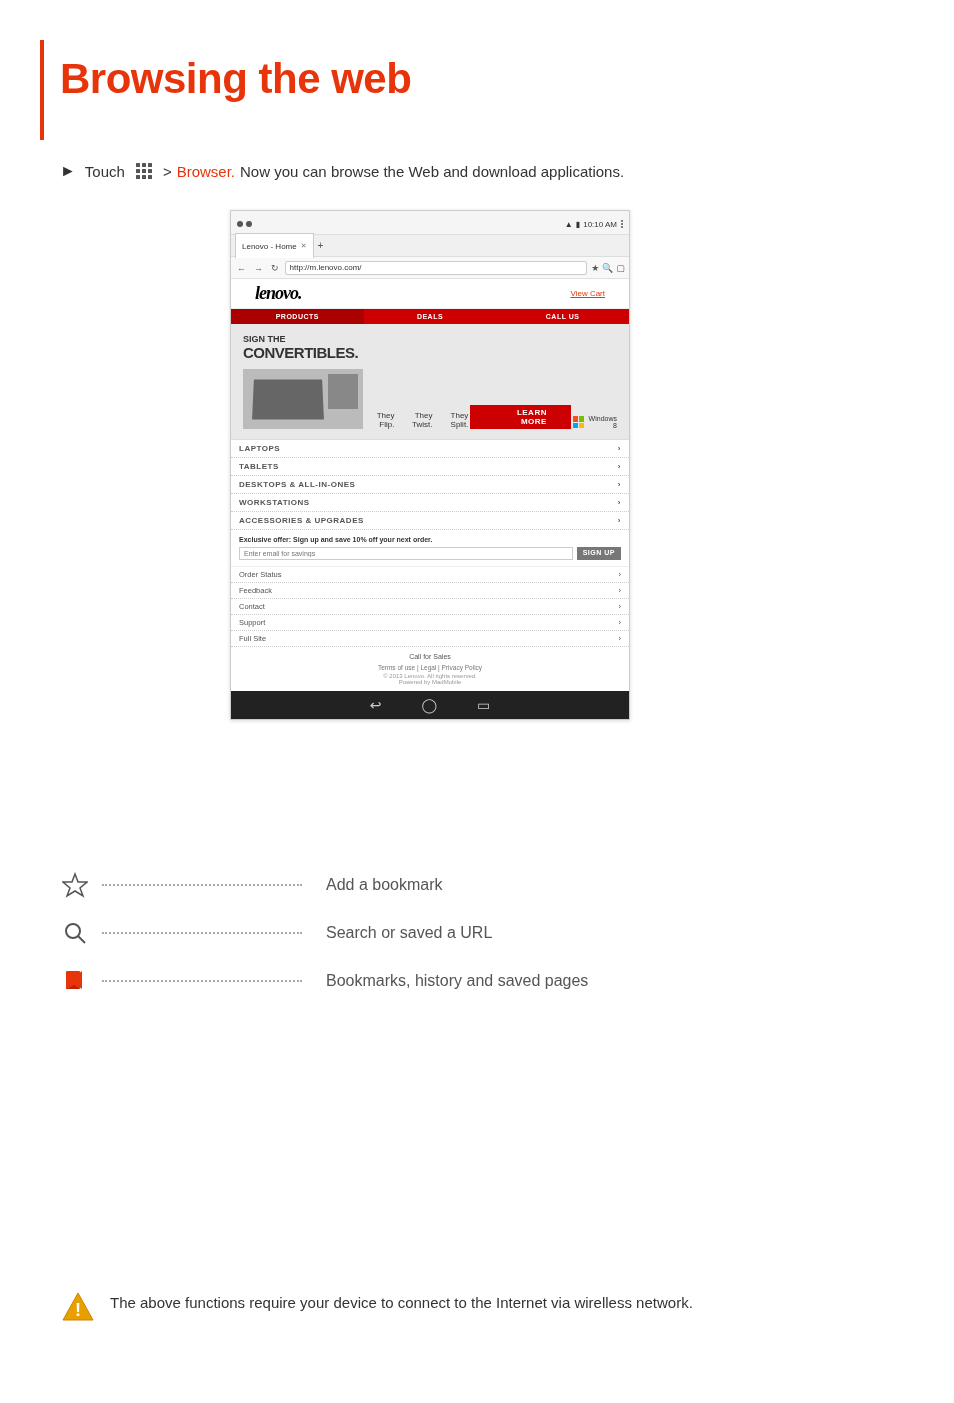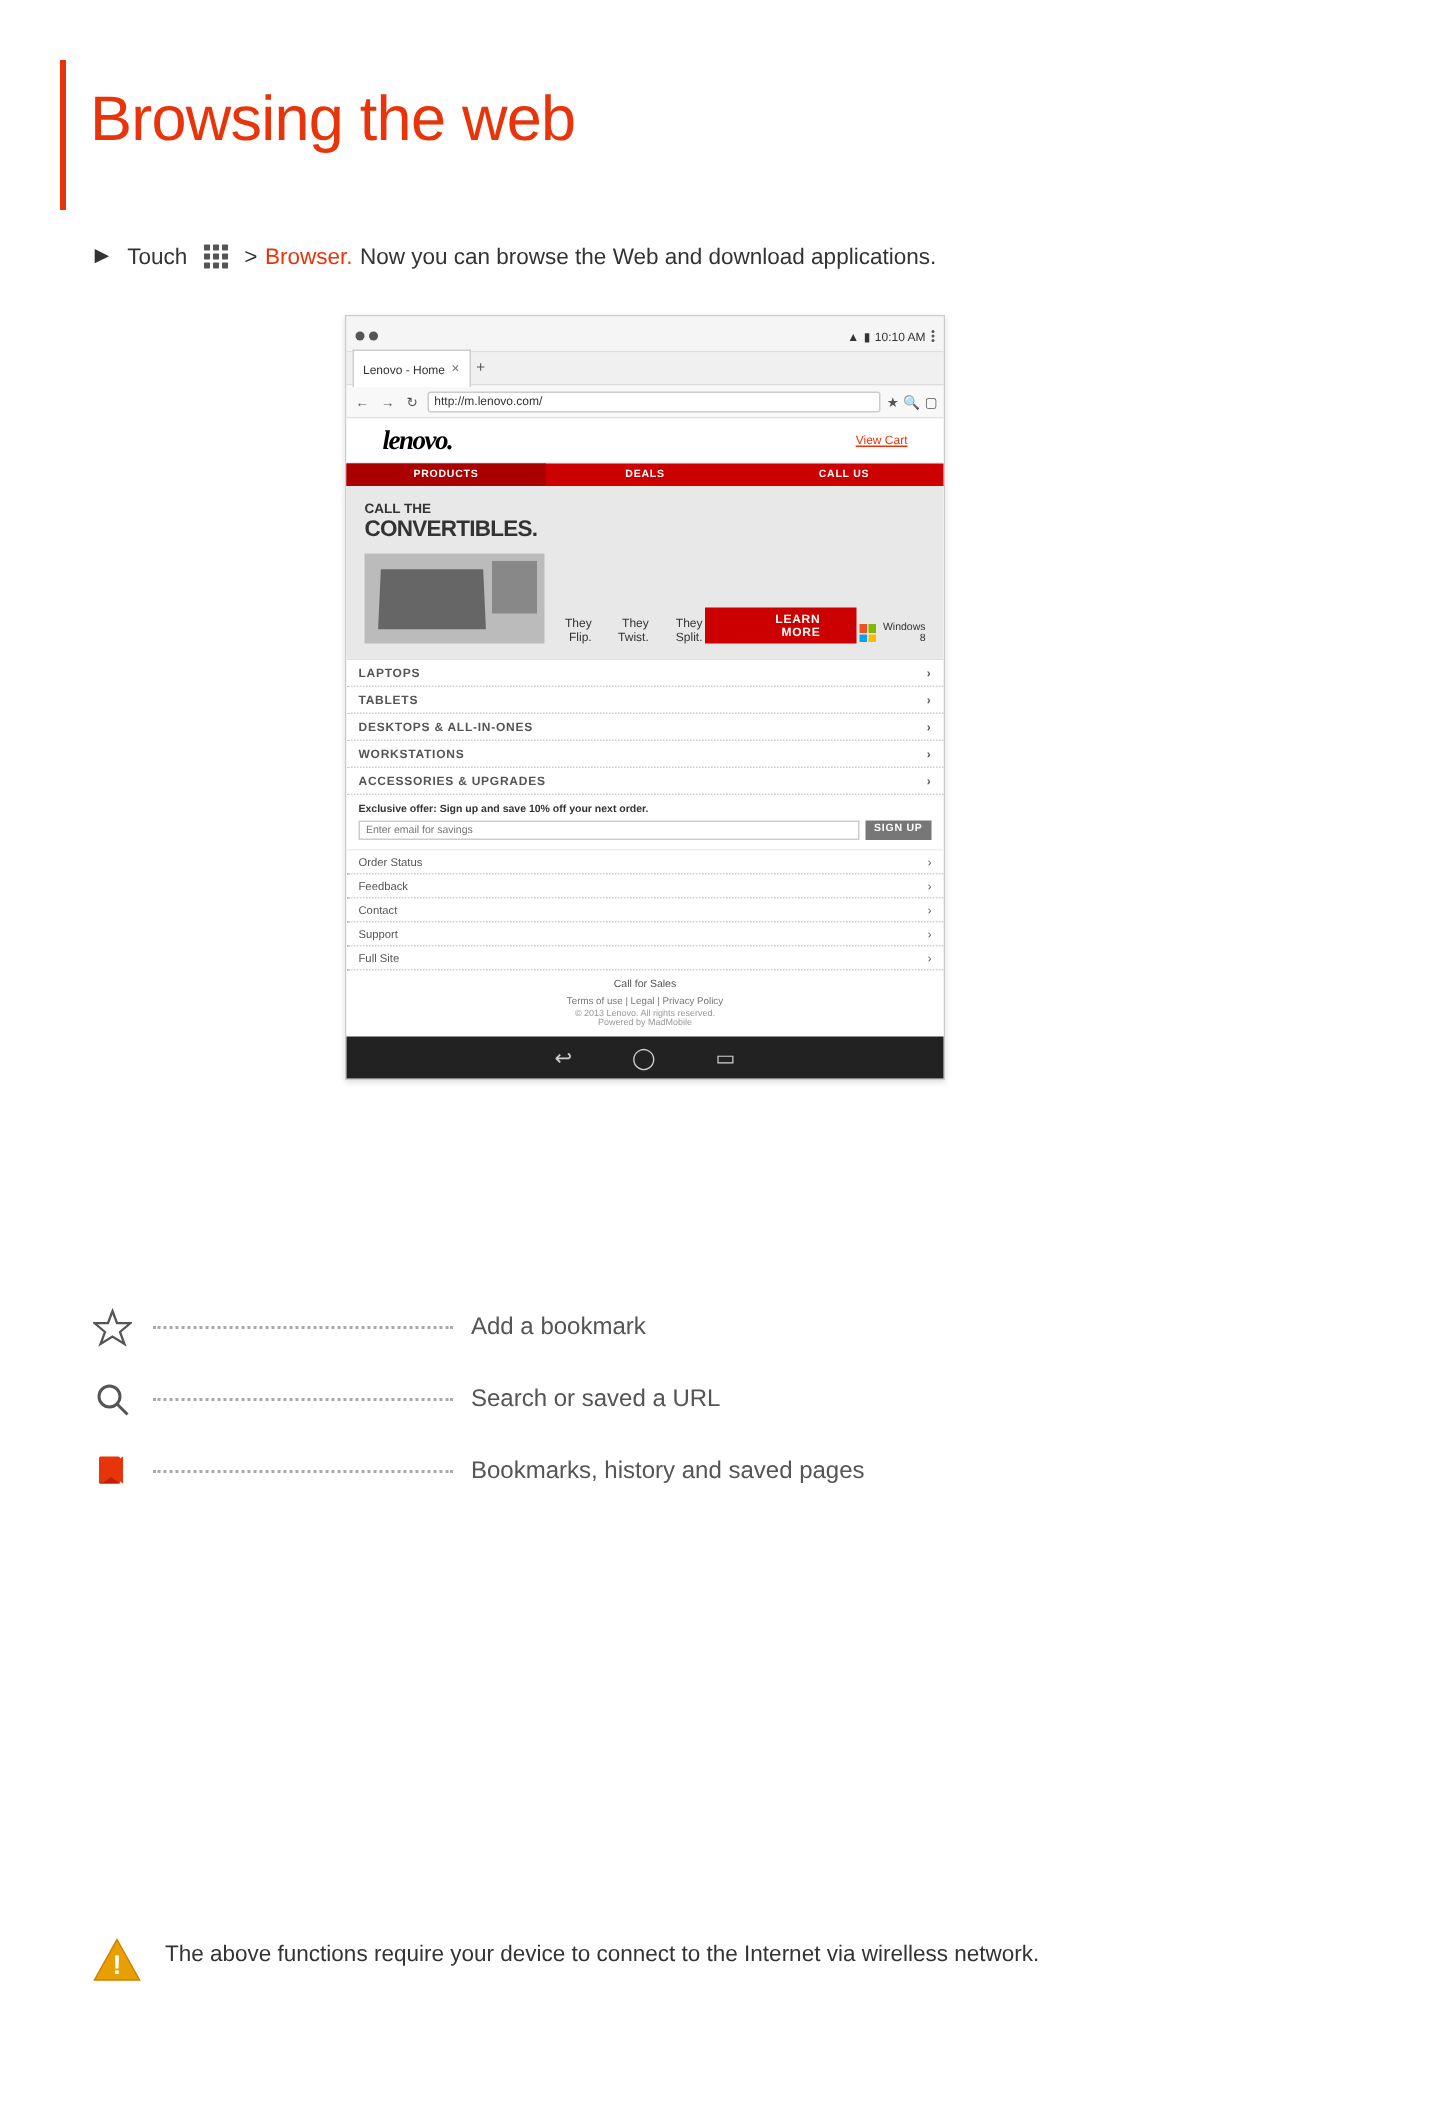--- a/index.html
+++ b/index.html
@@ -21,21 +21,21 @@
       height: 100px;
       background: #e8340a;
     }
 
     
     .page-title {
       position: absolute;
       left: 60px;
       top: 55px;
       font-size: 42px;
-      font-weight: normal;
+      font-weight: bold;
       color: #e8340a;
       letter-spacing: -0.5px;
     }
 
     
     .touch-instruction {
       position: absolute;
       left: 60px;
       top: 160px;
       display: flex;
@@ -369,20 +369,21 @@
       justify-content: center;
       flex-shrink: 0;
     }
     .dotted-line {
       flex: 0 0 200px;
       border-top: 2px dotted #aaa;
     }
     .annotation-text {
       font-size: 16px;
       color: #555;
+      margin-left: 12px;
     }
 
     
     .warning-section {
       position: absolute;
       left: 60px;
       top: 1290px;
       display: flex;
       align-items: flex-start;
       gap: 14px;
@@ -478,21 +479,21 @@
     </div>
 
     <div class="lenovo-nav">
       <div class="nav-item active">PRODUCTS</div>
       <div class="nav-item">DEALS</div>
       <div class="nav-item">CALL US</div>
     </div>
 
     <div class="hero-banner">
       <div class="hero-left">
-        <span class="hero-meet">CALL THE</span>
+        <span class="hero-meet">SIGN THE</span>
         <span class="hero-convertibles">CONVERTIBLES.</span>
         <div style="width:120px;height:60px;background:#bbb;margin-top:8px;position:relative;">
           <div style="width:70px;height:40px;background:#666;position:absolute;top:10px;left:10px;transform:perspective(40px) rotateX(3deg);"></div>
           <div style="width:30px;height:35px;background:#888;position:absolute;top:5px;right:5px;"></div>
         </div>
       </div>
       <div class="hero-right">
         <span class="hero-tagline">They Flip.</span>
         <span class="hero-tagline">They Twist.</span>
         <span class="hero-tagline">They Split.</span>

